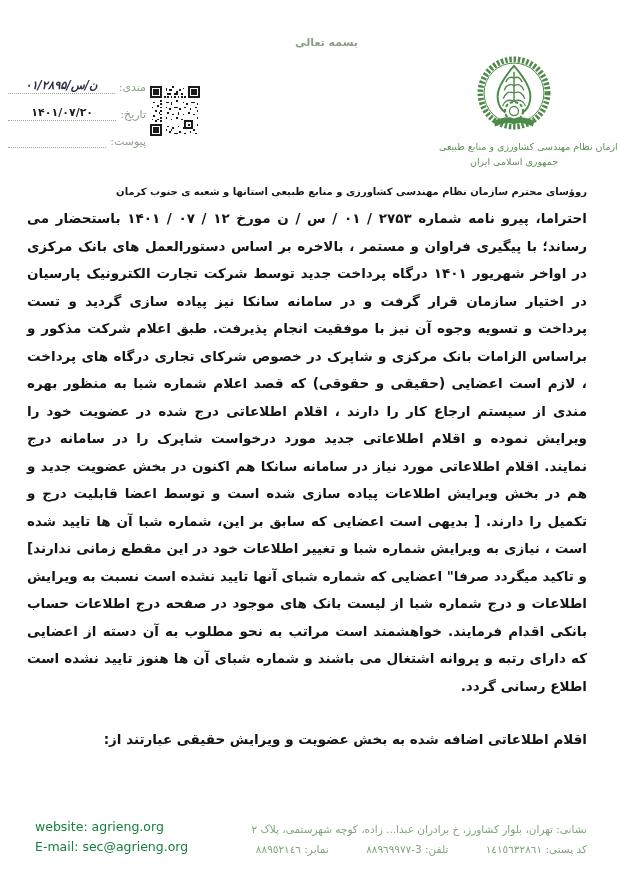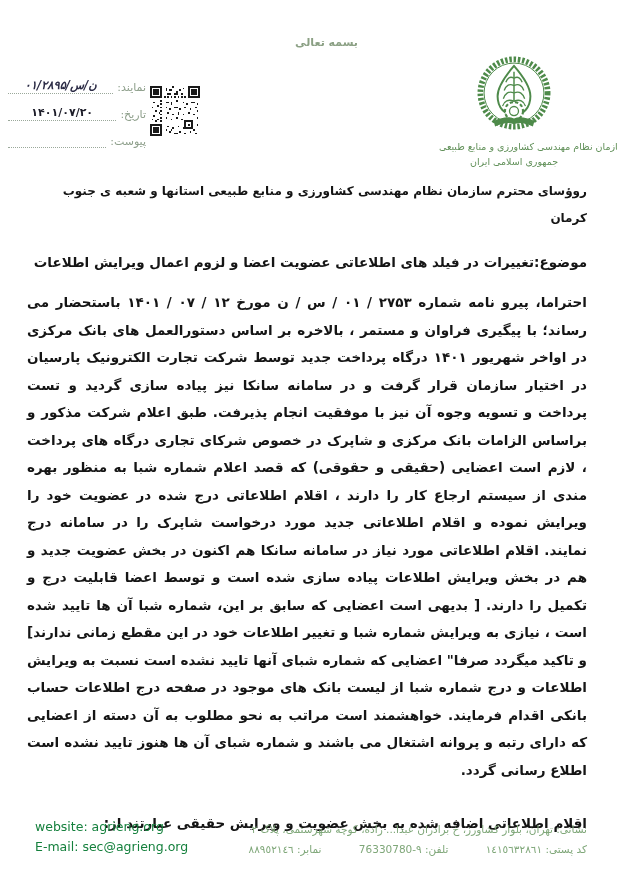--- a/index.html
+++ b/index.html
@@ -39,21 +39,21 @@
   }
   .stamp-no { font-style:italic; font-size:11.5px; }
   .stamp-date { color:#1c1c28; font-size:11px; }
   .bdo-ltr { direction:ltr; unicode-bidi:bidi-override; display:inline-block;font-style:italic; }
   .qr { position:absolute; top:86px; left:150px; width:50px; height:50px; }
   
   .content {
     position:absolute; top:178px; left:27px; right:30px;
     direction:rtl; color:#151515; font-weight:bold;
   }
-  .recipient { font-size:12px; text-align:right; margin-bottom:17px; line-height:27px; }
+  .recipient { font-size:10px; text-align:right; line-height:27px; }
   .subject   { font-size:13.5px; text-align:right; margin-bottom:13px; line-height:27px; }
   .salutation{ font-size:13.5px; text-align:right; margin-bottom:0;  line-height:27px; }
   .body-text {
     font-size:13.5px; line-height:27.5px;
     text-align:justify; text-align-last:right;
   }
   .closing { font-size:13.5px; text-align:right; margin-top:26px; line-height:27px; }
   
   .footer-left {
     position:absolute; left:35px; bottom:18px;
@@ -91,21 +91,21 @@
         </g>
         <path d="M-25,34 Q-9,27 0,31 Q9,27 25,34 L23,41 Q9,34 0,38 Q-9,34 -23,41 Z" fill="#4e8a4a"></path>
       </svg>
     </span>
     <div class="org-line1">سازمان نظام مهندسی کشاورزی و منابع طبیعی</div>
     <div class="org-line2">جمهوری اسلامی ایران</div>
   </div>
 
   <div class="fields-block">
     <div class="field-row">
-      <span class="field-label">نمایند:</span>
+      <span class="field-label">مندی:</span>
       <span class="field-value stamp-no"><span class="bdo-ltr">۰۱/۲۸۹۵/س/ن</span></span>
     </div>
     <div class="field-row">
       <span class="field-label">تاریخ:</span>
       <span class="field-value stamp-date">۱۴۰۱/۰۷/۲۰</span>
     </div>
     <div class="field-row">
       <span class="field-label">پیوست:</span>
       <span class="field-value"></span>
     </div>
@@ -198,31 +198,30 @@
           <rect x="26" y="27" width="1" height="1"></rect>
           <rect x="9" y="25" width="1" height="1"></rect>
           <rect x="12" y="25" width="1" height="1"></rect>
           <rect x="25" y="25" width="1" height="1"></rect>
       </g>
     </svg>
   </span>
 
   <div class="content">
     <div class="recipient">روؤسای محترم سازمان نظام مهندسی کشاورزی و منابع طبیعی استانها و شعبه ی جنوب کرمان</div>
-    <div class="subject">موضوع:تغییرات در فیلد های اطلاعاتی عضویت اعضا و لزوم اعمال ویرایش اطلاعات</div>
     <p class="body-text">احتراما، پیرو نامه شماره ۲۷۵۳ / ۰۱ / س / ن مورخ   ۱۲ / ۰۷ / ۱۴۰۱ باستحضار می رساند؛ با پیگیری فراوان و مستمر ، بالاخره بر اساس دستورالعمل های بانک مرکزی در اواخر شهریور ۱۴۰۱ درگاه پرداخت جدید توسط شرکت تجارت الکترونیک پارسیان در اختیار سازمان قرار گرفت و در سامانه سانکا نیز پیاده سازی گردید و تست پرداخت و تسویه وجوه آن نیز با موفقیت انجام پذیرفت. طبق اعلام شرکت مذکور و براساس الزامات بانک مرکزی و شاپرک در خصوص شرکای تجاری درگاه های پرداخت ، لازم است اعضایی (حقیقی و حقوقی) که قصد اعلام شماره شبا به منظور بهره مندی از سیستم ارجاع کار را دارند ، اقلام اطلاعاتی درج شده در عضویت خود را ویرایش نموده و اقلام اطلاعاتی جدید مورد درخواست شاپرک را در سامانه درج نمایند. اقلام اطلاعاتی مورد نیاز در سامانه سانکا هم اکنون در بخش عضویت جدید و هم در بخش ویرایش اطلاعات پیاده سازی شده است و توسط اعضا قابلیت درج و تکمیل را دارند. [ بدیهی است اعضایی که سابق بر این، شماره شبا آن ها تایید شده است ، نیازی به ویرایش شماره شبا و تغییر اطلاعات خود در این مقطع زمانی  ندارند] و تاکید میگردد صرفا" اعضایی که شماره شبای آنها تایید نشده است نسبت به ویرایش اطلاعات و درج شماره شبا از لیست بانک های موجود در صفحه درج اطلاعات حساب بانکی اقدام فرمایند. خواهشمند است مراتب به نحو مطلوب به آن دسته از اعضایی که دارای رتبه  و پروانه اشتغال می باشند و شماره شبای آن ها هنوز تایید نشده است اطلاع رسانی گردد.</p>
     <div class="closing">اقلام اطلاعاتی اضافه شده به بخش عضویت و ویرایش حقیقی عبارتند از:</div>
   </div>
 
   <div class="footer-left">
     <div>website: agrieng.org</div>
     <div>E-mail: sec@agrieng.org</div>
   </div>
   <div class="footer-right">
     <div class="frow1">نشانی: تهران، بلوار کشاورز، خ برادران عبدا... زاده، کوچه شهرستمی، پلاک ۲</div>
     <div class="frow2">
       <span>کد پستی: ١٤١٥٦٣٢٨٦١</span>
-      <span>تلفن: ٩-76330780</span>
+      <span>تلفن: 3-٨٨٩٦٩٩٧٧</span>
       <span>نمابر: ٨٨٩٥٢١٤٦</span>
     </div>
   </div>
 
 </div>
 
 </body></html>

